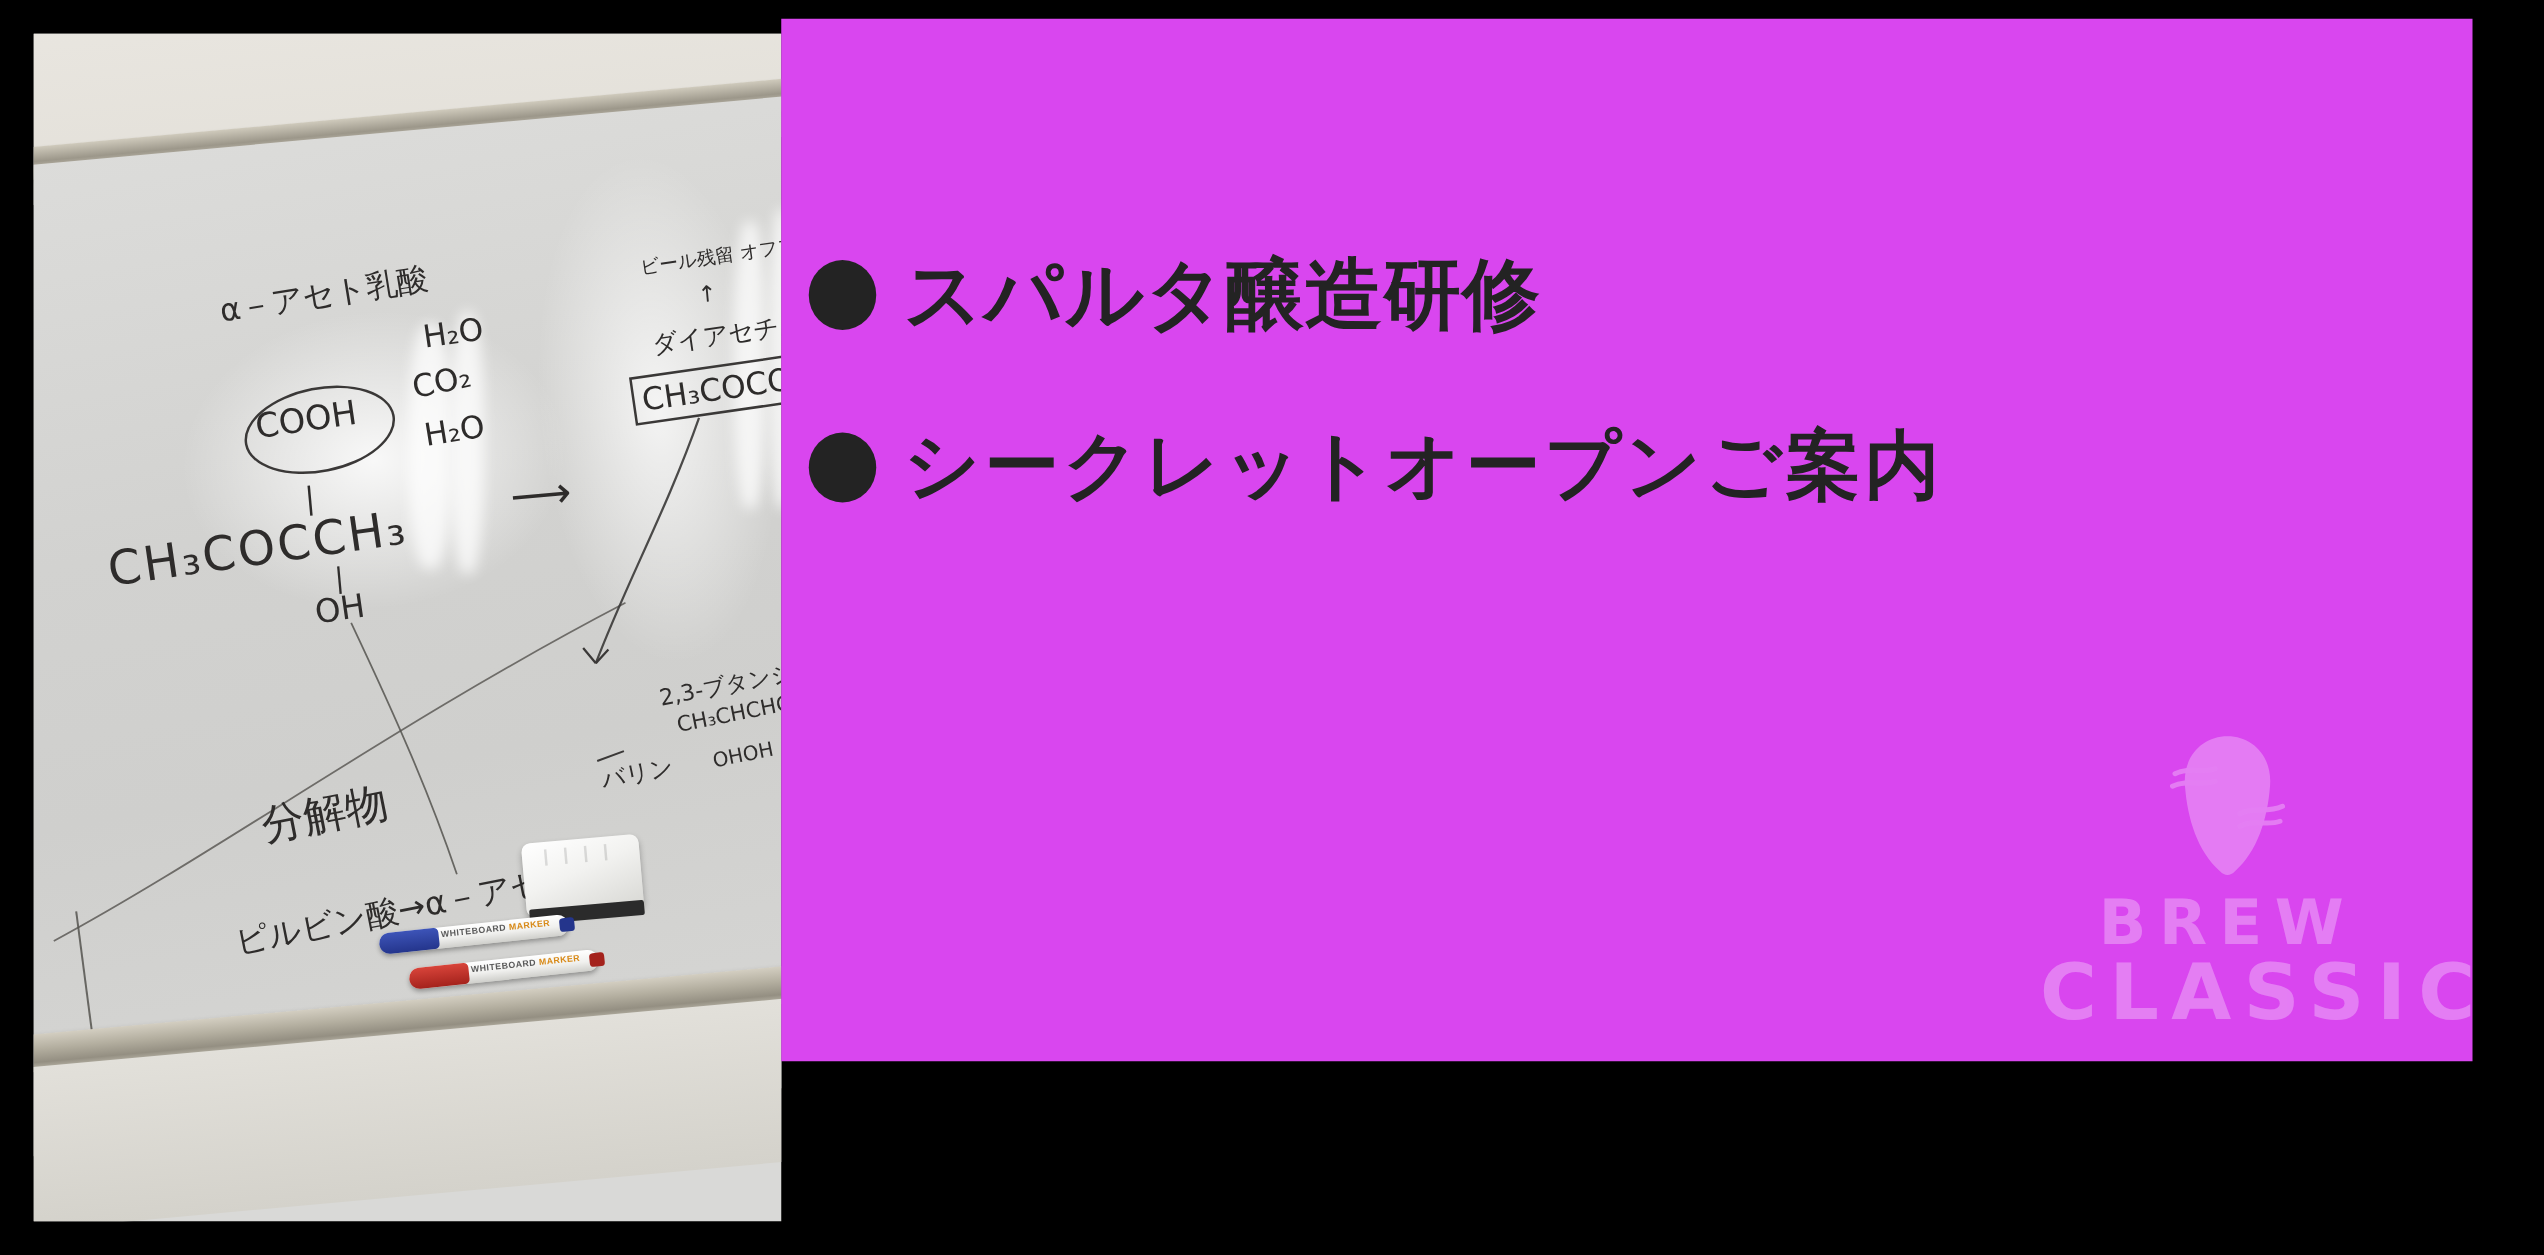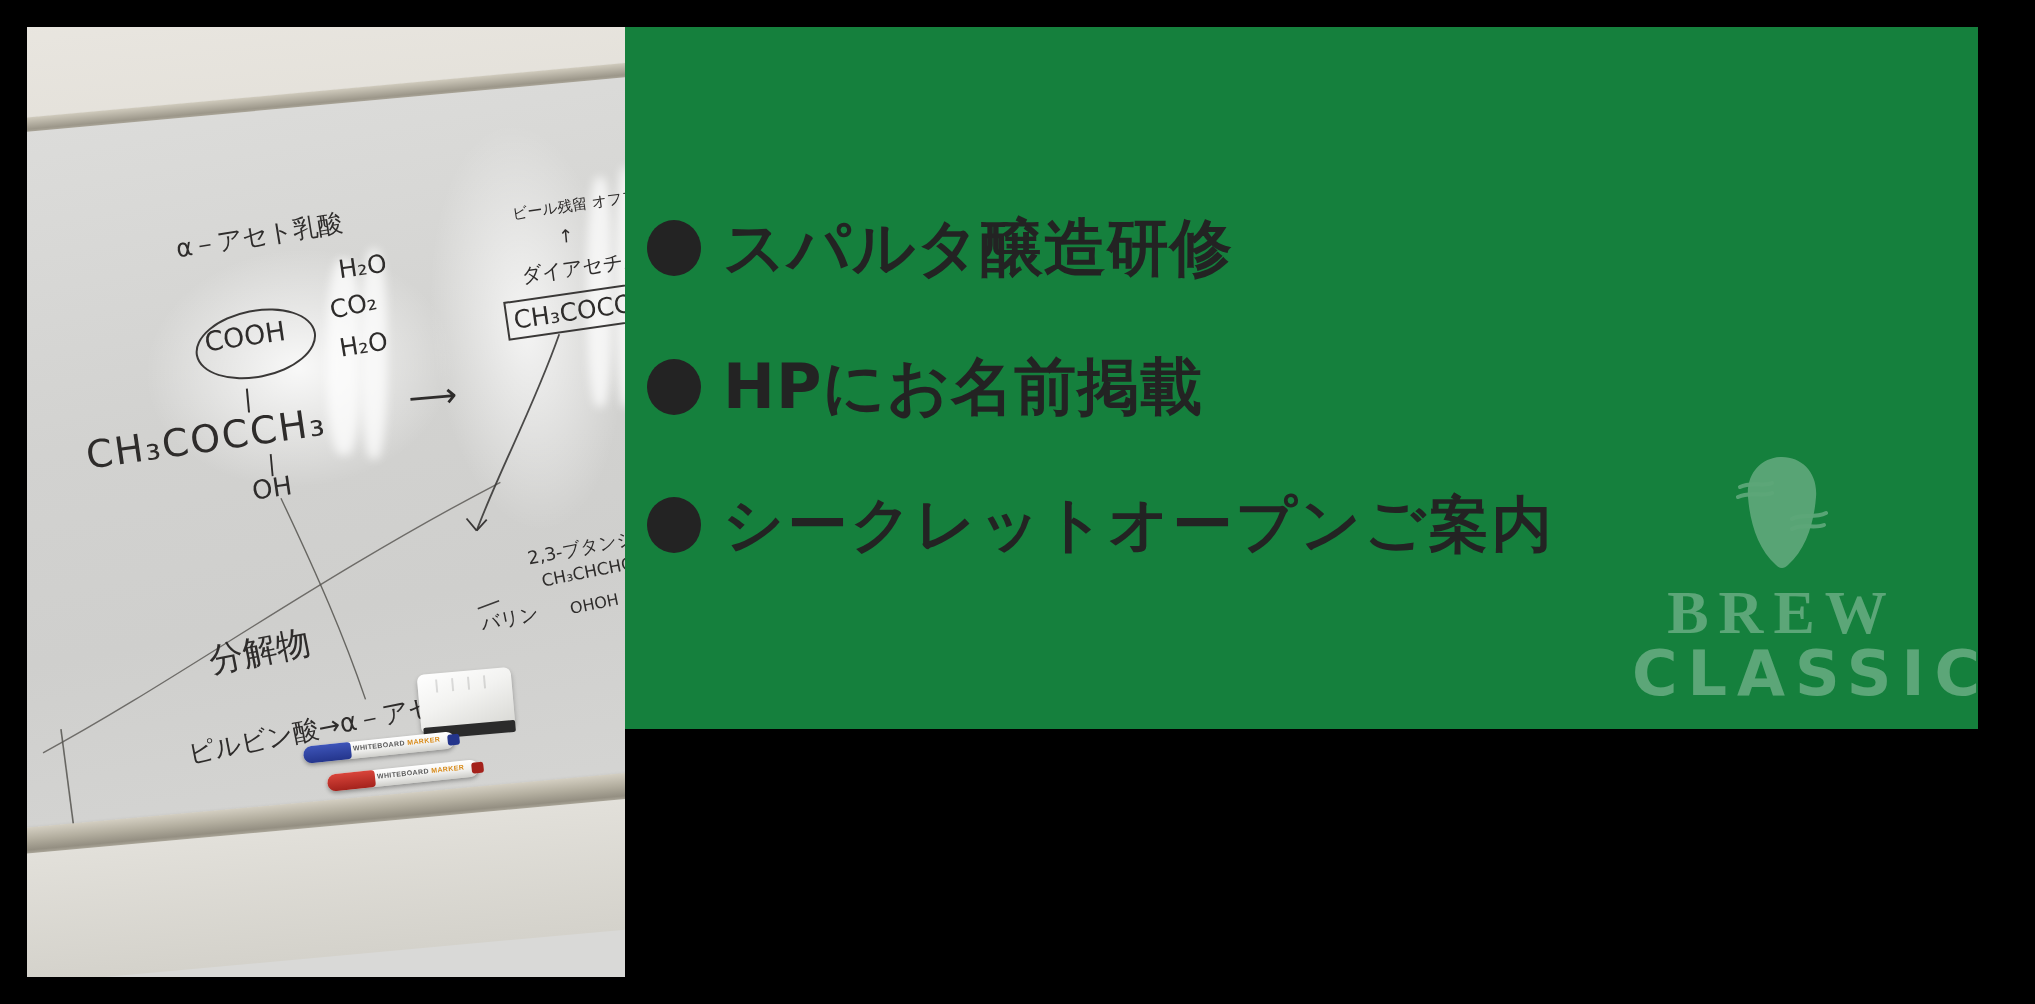--- a/index.html
+++ b/index.html
@@ -135,23 +135,23 @@
   .marker .lbl b{color:#d88a18;}
   #marker-blue{left:276px;top:712px;width:152px;transform:rotate(-6deg);}
   #marker-blue .cap{background:linear-gradient(180deg,#3d54b8 0%,#24358c 100%);}
   #marker-blue .tip{background:#24358c;}
   #marker-red{left:300px;top:740px;width:152px;transform:rotate(-6deg);}
   #marker-red .cap{background:linear-gradient(180deg,#d8443a 0%,#a4221c 100%);}
   #marker-red .tip{background:#a4221c;}
 
   
   #slide{
-    position:absolute;left:625px;top:27px;
-    width:1353px;height:702px;
-    background:#15803d;
+    position:absolute;left:625px;top:15px;
+    width:1353px;height:834px;
+    background:#d946ef;
     overflow:hidden;
   }
   .bullets{
     position:absolute;left:22px;top:188px;width:1320px;
   }
   .bullet-row{
     display:flex;align-items:center;
     margin-bottom:74px;
   }
   .bullet-dot{
@@ -179,21 +179,21 @@
     width:92px;height:118px;margin:0 auto 10px auto;
     display:block;
   }
   #logo .word{
     font-family:"DejaVu Sans","Liberation Sans",sans-serif;
     font-weight:700;
     color:#ffffff;
     letter-spacing:10px;
     line-height:1.0;
   }
-  #logo .brew{font-size:62px;font-family:Liberation Serif, serif;}
+  #logo .brew{font-size:50px;}
   #logo .classic{font-size:62px;}
 </style>
 </head>
 <body>
 
 <div id="stage">
 
   <div id="photo">
 
     <div class="wall"></div>
@@ -268,24 +268,20 @@
 
   <div id="slide">
 
     <div class="bullets">
 
       <div class="bullet-row">
         <div class="bullet-dot"></div>
         <div class="bullet-text">スパルタ醸造研修</div>
       </div>
 
-      <div class="bullet-row">
-        <div class="bullet-dot"></div>
-        <div class="bullet-text">HPにお名前掲載</div>
-      </div>
 
       <div class="bullet-row wide">
         <div class="bullet-dot"></div>
         <div class="bullet-text">シークレットオープンご案内</div>
       </div>
 
     </div>
 
     <div id="logo">
       <svg class="hop" viewBox="0 0 92 118">

